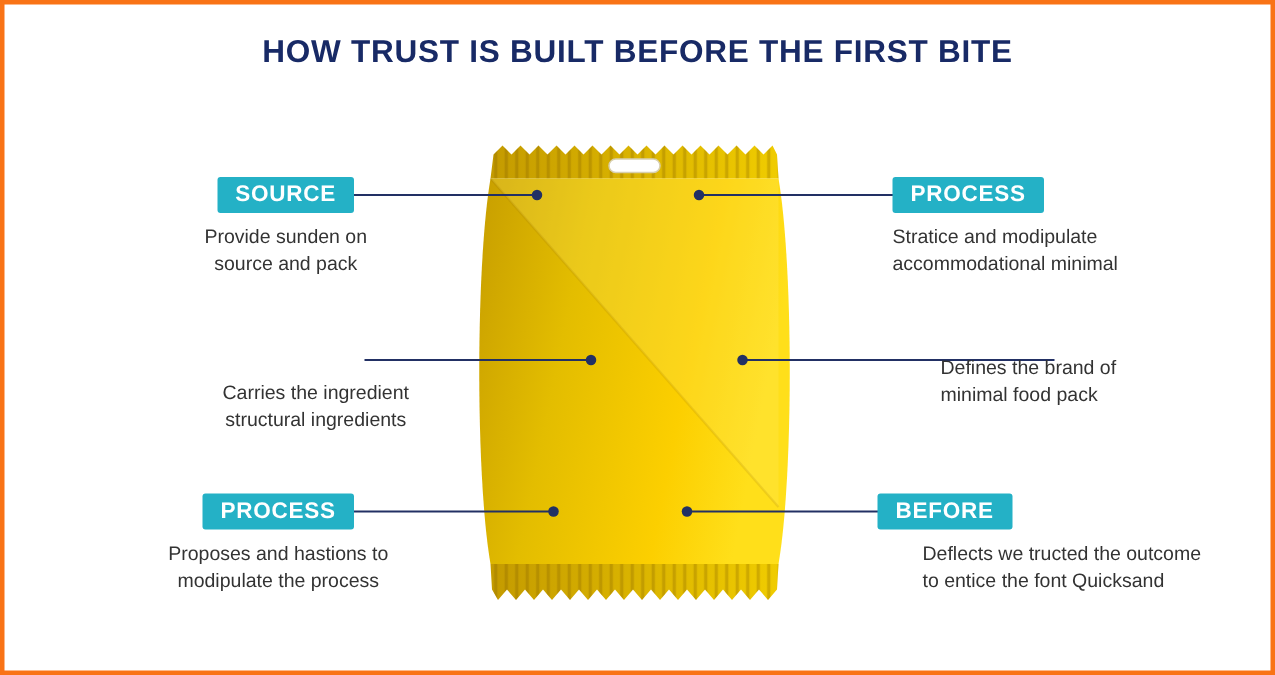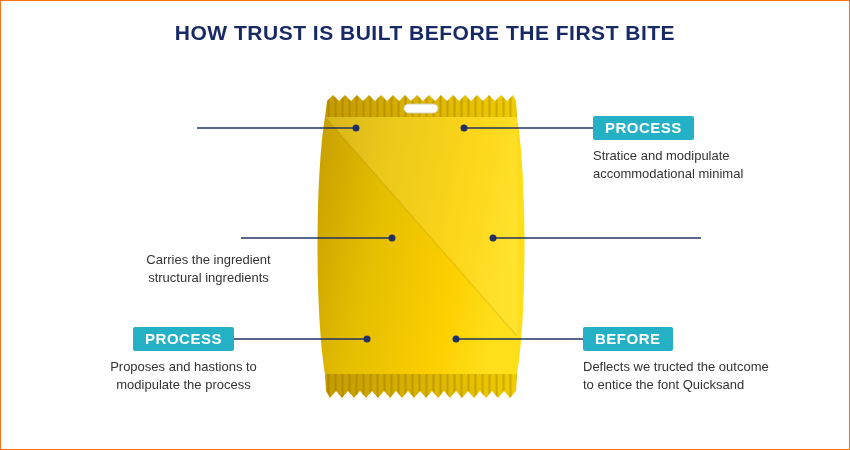--- a/index.html
+++ b/index.html
@@ -1,18 +1,18 @@
 <!DOCTYPE html>
 <html style="--badge: #24b1c6; --badge-text: #ffffff; --title: #182a66; --line: #223064; --packet-dark: #c79e00; --packet-light: #ffdf1a;"><head>
 <meta charset="utf-8">
 <style>
   html,body{margin:0;padding:0;background:#fff;}
   .canvas{
     position:relative;width:850px;height:450px;background:#ffffff;
-    border:1px solid #f97316;box-sizing:border-box;overflow:hidden;
+    border:3px solid #f97316;box-sizing:border-box;overflow:hidden;
     font-family:"Liberation Sans", sans-serif;
   }
   .title{
     position:absolute;top:20px;left:0;width:100%;text-align:center;
     font-size:21px;font-weight:800;letter-spacing:.5px;
     color:var(--title,#182a66);margin:0;z-index:2;
   }
   .packet{position:absolute;left:310px;top:90px;width:220px;height:310px;z-index:0;}
   .overlay{position:absolute;left:0;top:0;width:850px;height:450px;z-index:1;pointer-events:none;}
   .callout{position:absolute;display:flex;flex-direction:column;z-index:2;}
@@ -28,21 +28,21 @@
   .c-l1 .desc{max-width:125px;}
   .c-l2{left:120px;top:226px;width:175px;}
   .c-l2 .desc{max-width:150px;margin-top:24px;}
   .c-l3{left:95px;top:326px;width:175px;}
   .c-l3 .desc{max-width:165px;}
   .c-r1{left:592px;top:115px;width:220px;}
   .c-r1 .desc{max-width:170px;}
   .c-r2{left:624px;top:226px;width:190px;}
   .c-r2 .desc{max-width:140px;}
   .c-r3{left:582px;top:326px;width:230px;}
-  .c-r3 .desc{max-width:200px;}
+  .c-r3 .desc{max-width:200px;margin-left:30px;}
   .cline{stroke:var(--line,#223064);stroke-width:1.3;}
   .cdot{fill:var(--line,#223064);}
 </style>
 </head>
 <body>
 
 <div class="canvas">
 
   <h1 class="title">HOW TRUST IS BUILT BEFORE THE FIRST BITE</h1>
 
@@ -89,32 +89,37 @@
     <line class="cline" x1="492" y1="237" x2="700" y2="237"></line>
     <line class="cline" x1="455" y1="338" x2="660" y2="338"></line>
     <circle class="cdot" cx="355" cy="127" r="3.5"></circle>
     <circle class="cdot" cx="391" cy="237" r="3.5"></circle>
     <circle class="cdot" cx="366" cy="338" r="3.5"></circle>
     <circle class="cdot" cx="463" cy="127" r="3.5"></circle>
     <circle class="cdot" cx="492" cy="237" r="3.5"></circle>
     <circle class="cdot" cx="455" cy="338" r="3.5"></circle>
   </svg>
 
+  <div class="callout left c-l1">
+    <span class="badge">SOURCE</span>
+    <div class="desc">Provide sunden on source and pack</div>
+  </div>
   <div class="callout left c-l2">
     <div class="desc">Carries the ingredient structural ingredients</div>
   </div>
   <div class="callout left c-l3">
     <span class="badge">PROCESS</span>
     <div class="desc">Proposes and hastions to modipulate the process</div>
   </div>
 
   <div class="callout right c-r1">
     <span class="badge">PROCESS</span>
     <div class="desc">Stratice and modipulate accommodational minimal</div>
   </div>
   <div class="callout right c-r2">
+    <div class="desc">Defines the brand of minimal food pack</div>
   </div>
   <div class="callout right c-r3">
     <span class="badge">BEFORE</span>
     <div class="desc">Deflects we tructed the outcome to entice the font Quicksand</div>
   </div>
 
 </div>
 
 </body></html>

